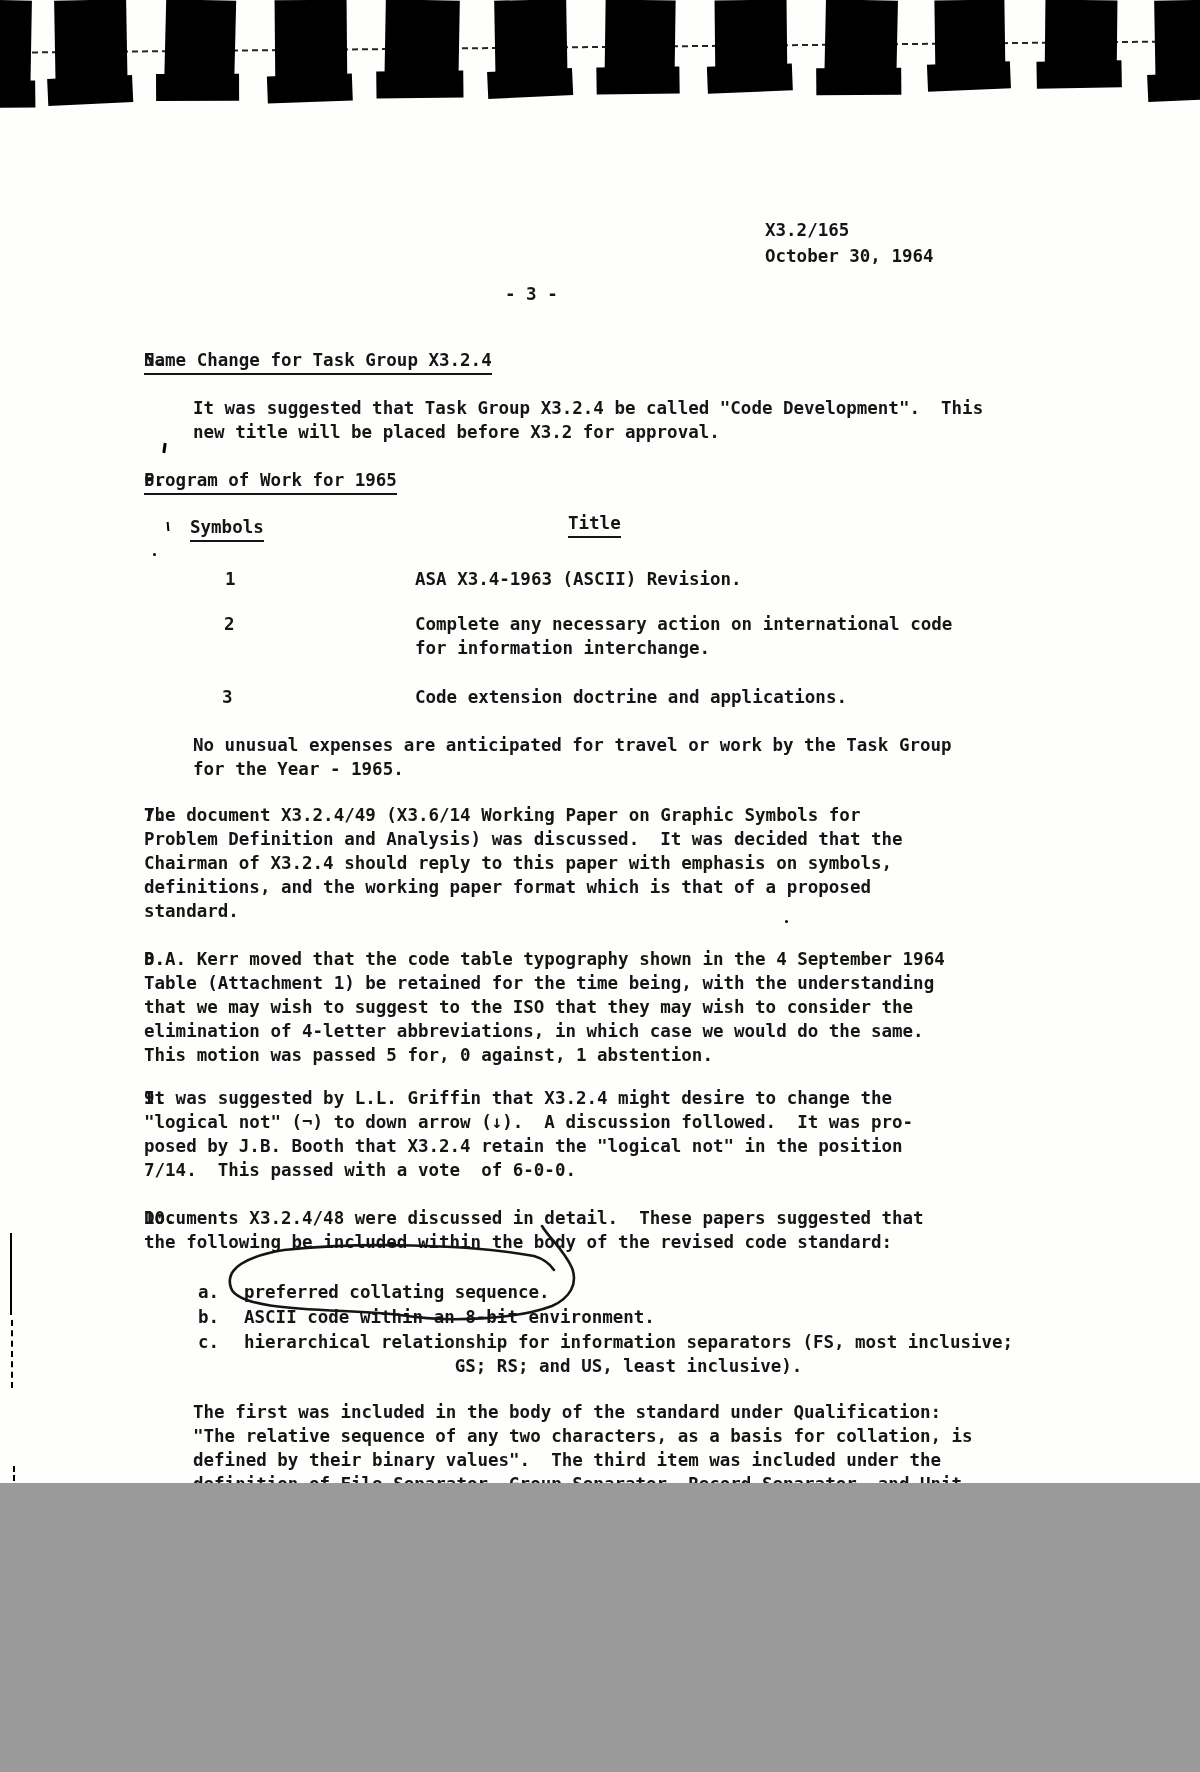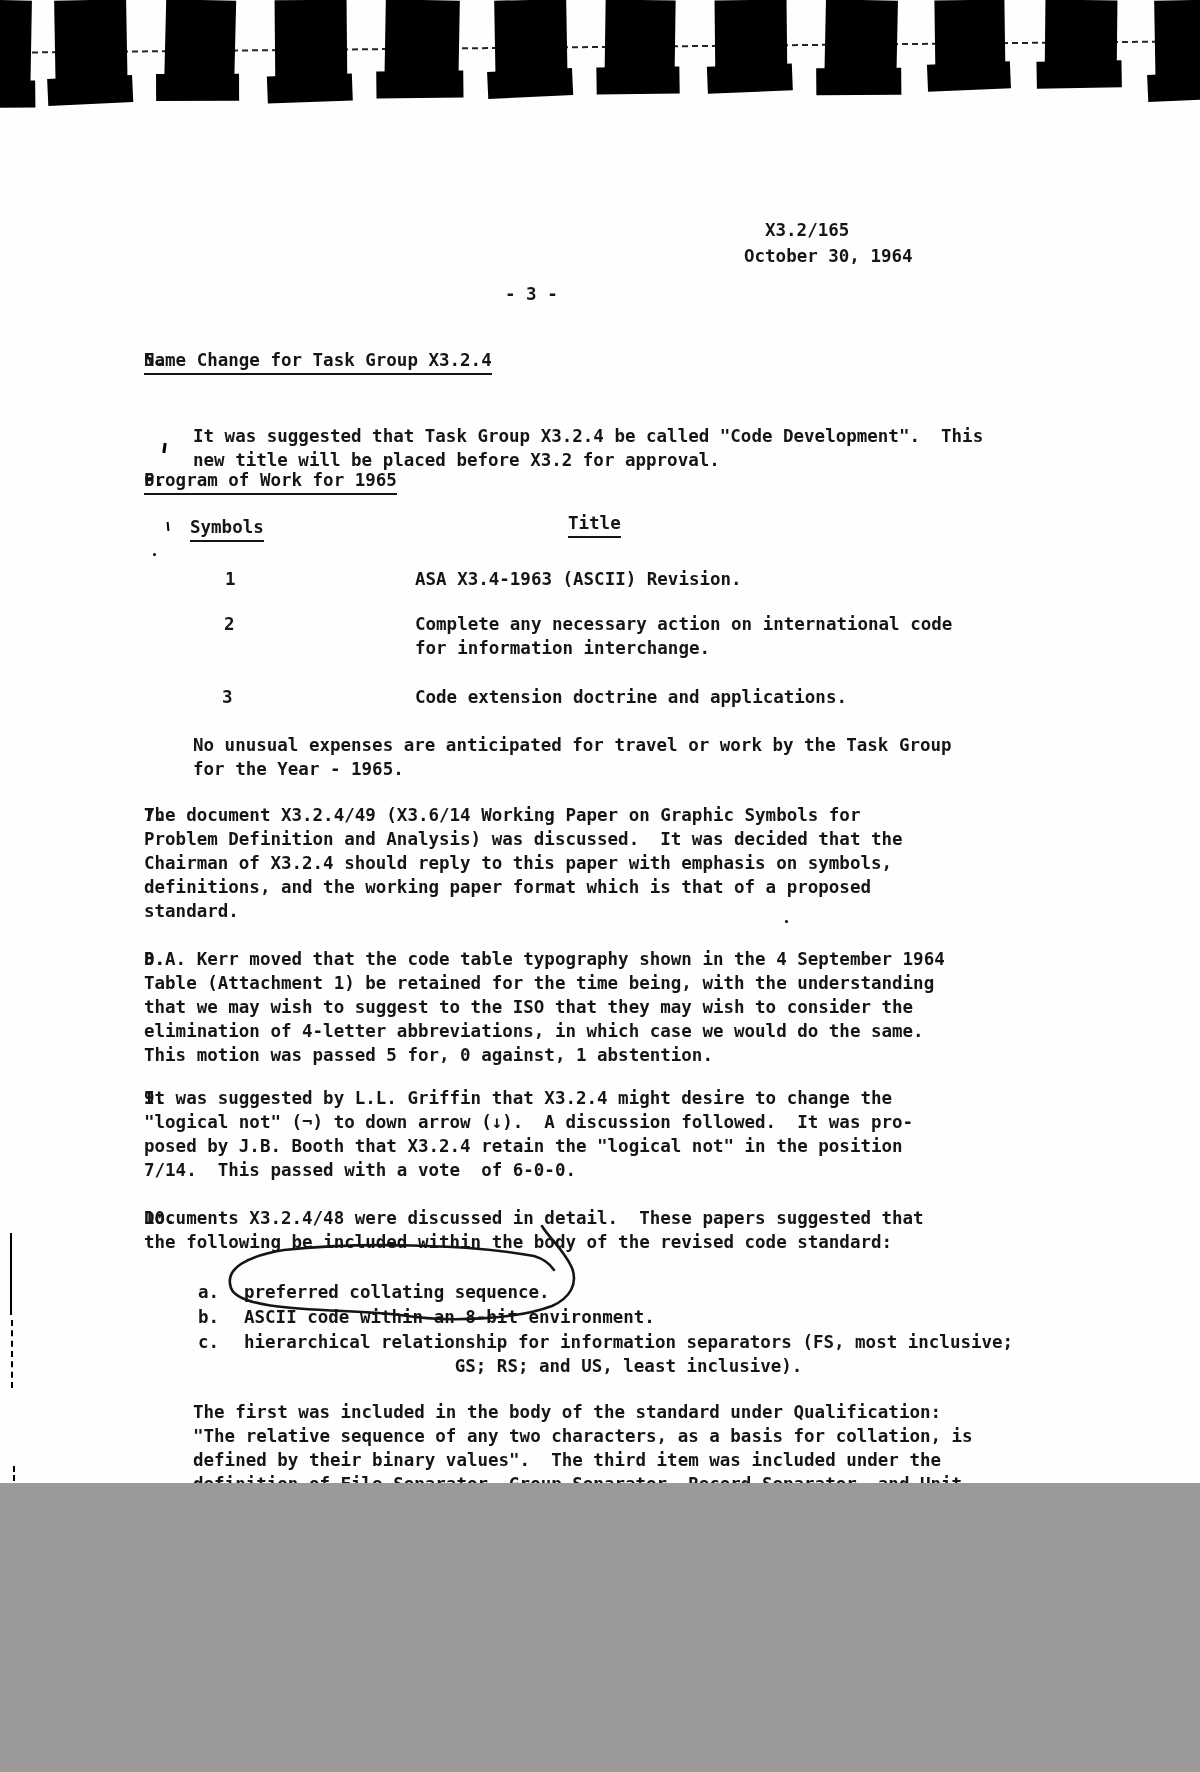--- a/index.html
+++ b/index.html
@@ -26,28 +26,28 @@
   .b7{left:605px;width:70px;height:92px;transform:rotate(0.8deg);}
   .b8{left:715px;width:72px;height:90px;transform:rotate(-0.6deg);}
   .b9{left:825px;width:72px;height:93px;transform:rotate(1.2deg);}
   .b10{left:935px;width:70px;height:88px;transform:rotate(-0.8deg);}
   .b11{left:1045px;width:72px;height:86px;transform:rotate(0.6deg);}
   .b12{left:1155px;width:78px;height:98px;transform:rotate(-1deg);}
   .scanline{position:absolute;top:46px;left:-8px;width:1216px;border-top:2px dashed #000;transform:rotate(-0.55deg);opacity:.85;}
 
   
   .docnum{left:765px;top:218px;}
-  .docdate{left:744px;top:244px;}
+  .docdate{left:765px;top:244px;}
   .pagenum{left:505px;top:282px;}
 
   
   .sec{position:absolute;left:144px;}
   .num{position:absolute;left:0;top:0;width:49px;}
   .cnt{}
-  .h5{top:348px;}  .p5{top:396px;left:193px;margin-top:28px;}
+  .h5{top:348px;}  .p5{top:396px;left:193px;}
   .h6{top:468px;}
   .th1{left:190px;top:515px;} .th2{left:560px;top:511px;margin-left:8px;}
   .r1n{left:225px;top:567px;} .r1t{left:415px;top:567px;text-align:center;}
   .r2n{left:224px;top:612px;} .r2t{left:415px;top:612px;}
   .r3n{left:222px;top:685px;} .r3t{left:415px;top:685px;}
   .note6{left:193px;top:733px;}
   .s7{top:803px;} .s8{top:947px;} .s9{top:1086px;} .s10{top:1206px;}
   .ia{top:1280px;} .ib{top:1305px;} .ic{top:1330px;}
   .item{position:absolute;left:198px;}
   .ilab{position:absolute;left:0;top:0;width:46px;}

